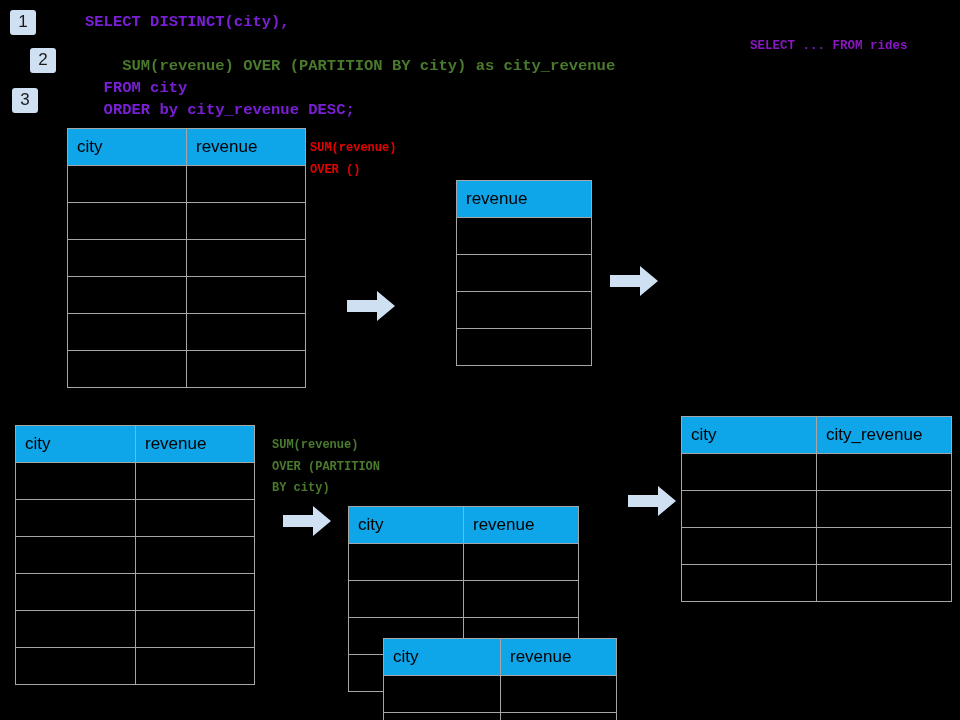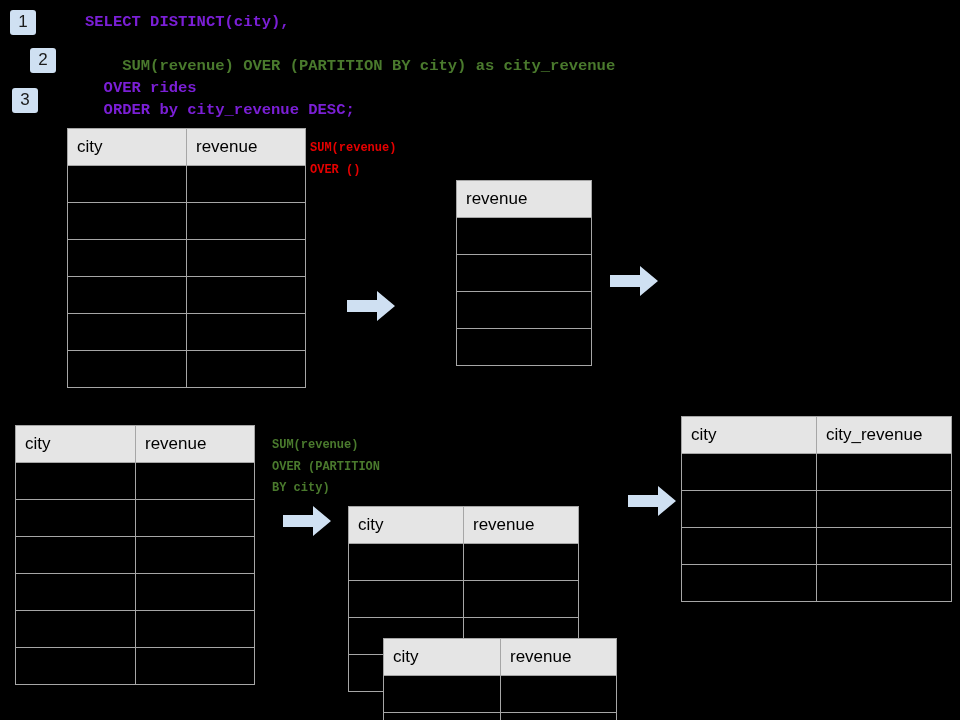--- a/index.html
+++ b/index.html
@@ -65,21 +65,21 @@
     background:#000;
   }
   .tbl td{
     border:1px solid #a6a6a6;
     background:#000;
     padding:0;
     height:36px;
   }
   .tbl th{
     border:1px solid #a6a6a6;
-    background:#e5e5e5;
+    background:#0ea5e9;
     color:#000;
     font-family:"Liberation Sans",sans-serif;
     font-size:17px;
     font-weight:normal;
     text-align:left;
     padding:0 0 0 9px;
     height:36px;
   }
 
   
@@ -96,23 +96,24 @@
   </div>
   <div class="badge" style="left:30px;top:48px;">
     <span>2</span>
   </div>
   <div class="badge" style="left:12px;top:88px;">
     <span>3</span>
   </div>
 
   <div class="sql sql-l1">SELECT DISTINCT(city),</div>
   <div class="sql sql-l3">    SUM(revenue) OVER (PARTITION BY city) as city_revenue</div>
-  <div class="sql sql-l4">  OVER rides</div>
+  <div class="sql sql-l4">  FROM city</div>
   <div class="sql sql-l5">  ORDER by city_revenue DESC;</div>
 
+  <div class="note-topright">SELECT ... FROM rides</div>
 
   <div class="annot annot-red">SUM(revenue)
 OVER ()</div>
   <div class="annot annot-green">SUM(revenue)
 OVER (PARTITION
 BY city)</div>
 
   <table class="tbl" style="left:67px;top:128px;width:238px;">
     <colgroup>
         <col style="width:119px">

